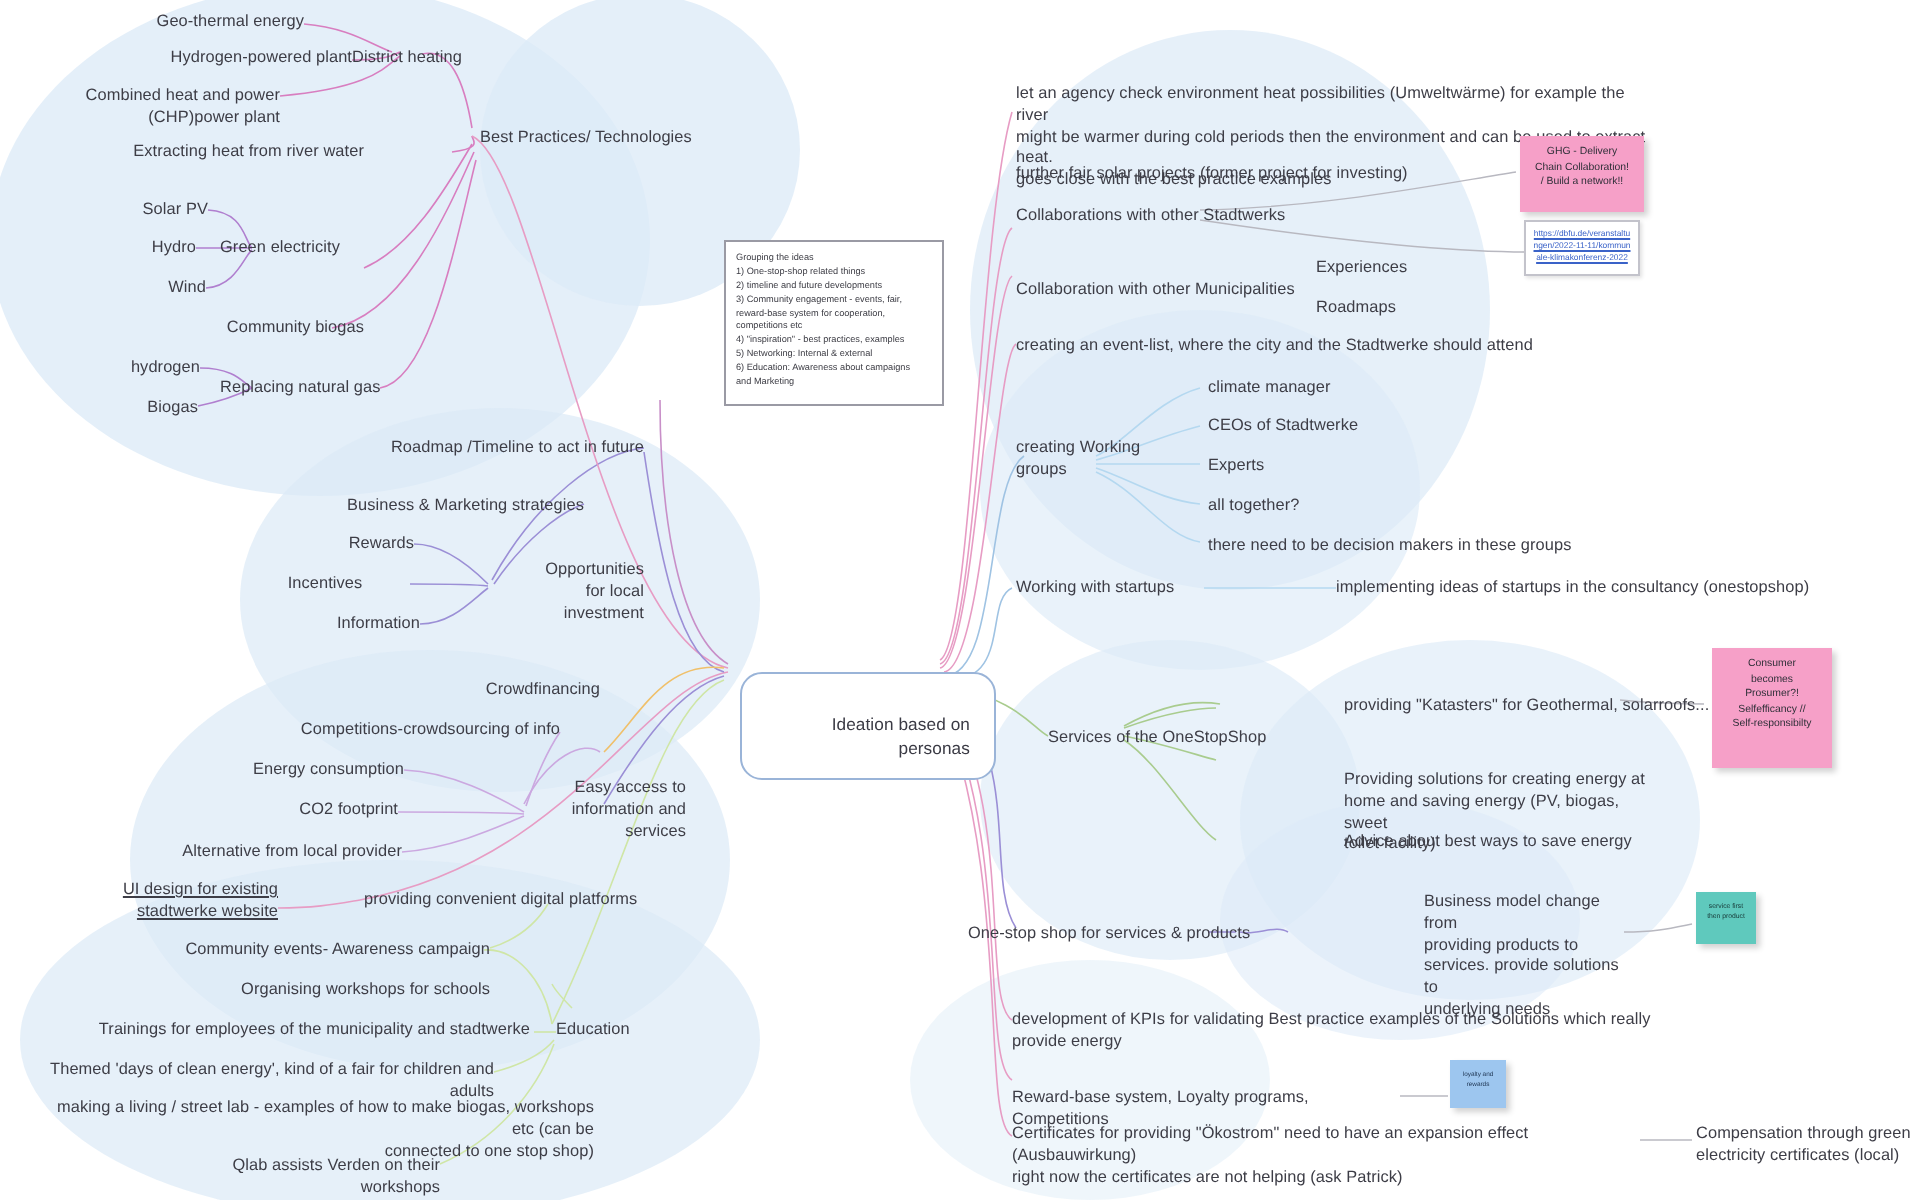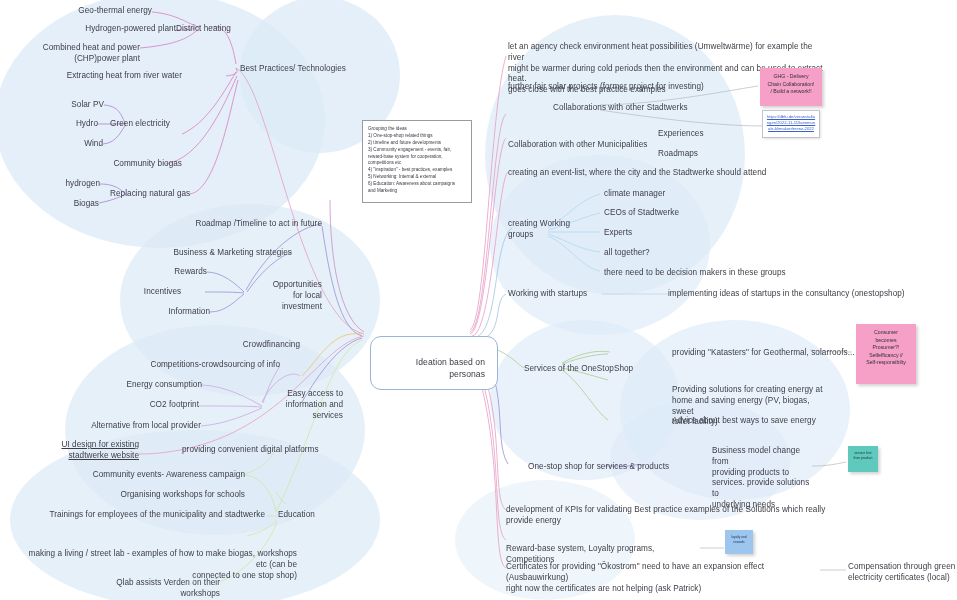--- a/index.html
+++ b/index.html
@@ -261,40 +261,41 @@
 information and
 services</span></div>
   <div class="node r" style="left:40px; top:440px; width:99px;text-decoration:underline;"><span>UI design for existing
 stadtwerke website</span></div>
   <div class="node" style="left:182px; top:445px; width:160px;"><span>providing convenient digital platforms</span></div>
 
   <div class="node r" style="left:90px; top:470px; width:155px;"><span>Community events- Awareness campaign</span></div>
   <div class="node r" style="left:110px; top:490px; width:135px;"><span>Organising workshops for schools</span></div>
   <div class="node r" style="left:40px; top:510px; width:225px;"><span>Trainings for employees  of the municipality and stadtwerke</span></div>
   <div class="node" style="left:278px; top:510px; width:60px;"><span>Education</span></div>
+  <div class="node r" style="left:20px; top:530px; width:227px;"><span>Themed 'days of clean energy', kind of a fair for children and adults</span></div>
   <div class="node r" style="left:20px; top:549px; width:277px;"><span>making a living / street lab - examples of how to make biogas, workshops etc (can be
 connected to one stop shop)</span></div>
   <div class="node r" style="left:80px; top:578px; width:140px;"><span>Qlab assists Verden on their workshops</span></div>
 
   <div class="notebox" style="left:362px; top:120px; width:110px; height:83px;"><span>Grouping the ideas
 1) One-stop-shop related things
 2) timeline and future developments
 3) Community engagement - events, fair,
 reward-base system for cooperation,
 competitions etc
 4) "inspiration" - best practices, examples
 5) Networking: Internal &amp; external
 6) Education: Awareness about campaigns
 and Marketing</span></div>
 
   <div class="node" style="left:508px; top:42px; width:316px;"><span>let an agency check  environment heat possibilities (Umweltwärme) for example the river
 might be warmer during cold periods then the environment and can be used to extract heat.
 goes close with the best practice examples</span></div>
   <div class="node" style="left:508px; top:82px; width:270px;"><span>further fair solar projects (former project for investing)</span></div>
-  <div class="node" style="left:508px; top:103px; width:200px;margin-left:45px;"><span>Collaborations with other Stadtwerks</span></div>
+  <div class="node" style="left:508px; top:103px; width:200px;"><span>Collaborations with other Stadtwerks</span></div>
   <div class="node" style="left:508px; top:140px; width:200px;"><span>Collaboration with other Municipalities</span></div>
   <div class="node" style="left:658px; top:129px; width:90px;"><span>Experiences</span></div>
   <div class="node" style="left:658px; top:149px; width:90px;"><span>Roadmaps</span></div>
 
   <div class="sticky pink" style="left:760px; top:68px; width:62px; height:38px;"><span>GHG - Delivery
 Chain Collaboration!
 / Build a network!!</span></div>
   <div class="linkbox" style="left:762px; top:110px; width:58px; height:28px;"><span>https://dbfu.de/veranstaltungen/2022-11-11/kommunale-klimakonferenz-2022</span></div>
 
   <div class="node" style="left:508px; top:168px; width:300px;"><span>creating an event-list, where the city and the Stadtwerke should attend</span></div>
@@ -316,21 +317,21 @@
 home and saving energy (PV, biogas, sweet
 toilet facility)</span></div>
   <div class="node" style="left:672px; top:416px; width:180px;"><span>Advice about best ways to save energy</span></div>
 
   <div class="sticky pink" style="left:856px; top:324px; width:60px; height:60px;"><span>Consumer
 becomes
 Prosumer?!
 Selfefficancy //
 Self-responsibilty</span></div>
 
-  <div class="node" style="left:528px; top:462px; width:172px;"><span>One-stop shop for services &amp; products</span></div>
+  <div class="node" style="left:484px; top:462px; width:172px;"><span>One-stop shop for services &amp; products</span></div>
   <div class="node" style="left:712px; top:446px; width:105px;"><span>Business model change from
 providing  products to
 services. provide solutions to
 underlying needs</span></div>
 
   <div class="sticky teal" style="left:848px; top:446px; width:30px; height:26px; font-size:3.4px;"><span>service first
 then product</span></div>
 
   <div class="node" style="left:506px; top:505px; width:320px;"><span>development of KPIs for validating Best practice examples of the Solutions which really
 provide energy</span></div>

